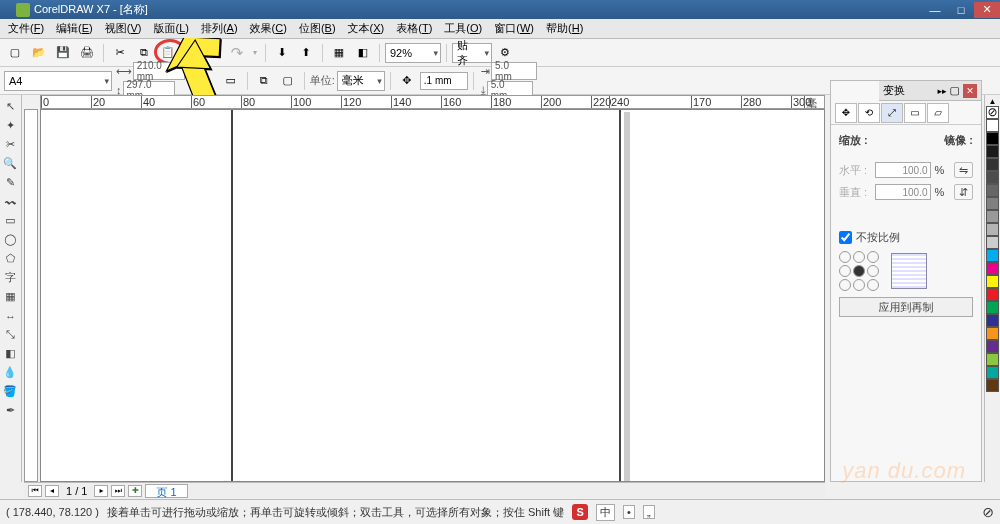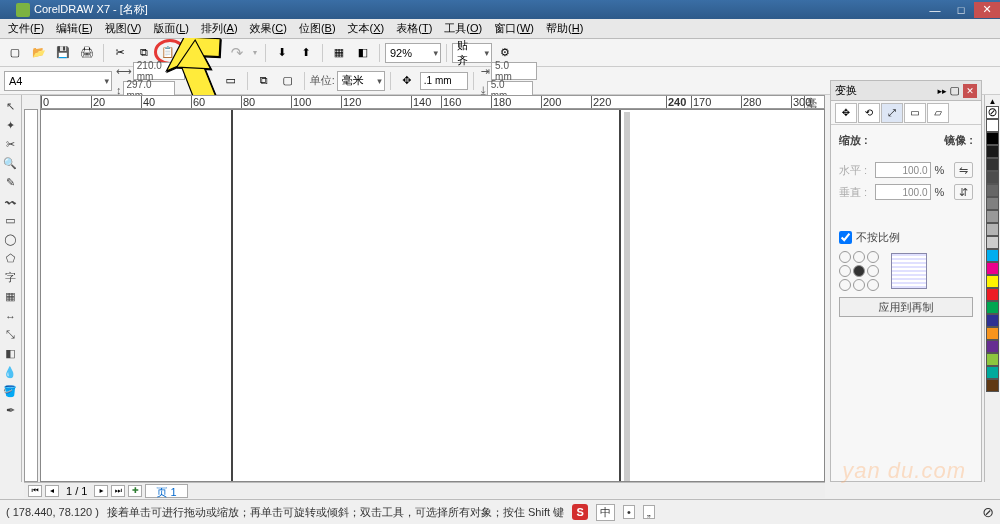--- a/index.html
+++ b/index.html
@@ -44,21 +44,21 @@
 
 .toolbox { position:absolute; top:95px; left:0; width:22px; bottom:42px; background:#f0f0f0; border-right:1px solid #bbb; display:flex; flex-direction:column; gap:1px; padding-top:2px; align-items:center; }
 .toolbox .tb { width:18px; height:18px; display:flex; align-items:center; justify-content:center; font-size:11px; color:#444; border:1px solid transparent; }
 
 
 .colorstrip { position:absolute; top:95px; right:0; width:16px; bottom:42px; background:#f0f0f0; border-left:1px solid #bbb; display:flex; flex-direction:column; align-items:center; padding-top:2px; gap:0; }
 .colorstrip .sw { width:13px; height:13px; border:1px solid #555; }
 
 
 .docker { position:absolute; top:80px; right:18px; width:152px; bottom:42px; background:#f7f7f7; border:1px solid #bbb; display:flex; flex-direction:column; }
-.docker-hd { height:20px; background:#e4e4e4; border-bottom:1px solid #bbb; display:flex; align-items:center; justify-content:space-between; padding:0 4px; font-size:11px; }
+.docker-hd { height:20px; background:#e4e4e4; border-bottom:1px solid #bbb; display:flex; align-items:center; justify-content:space-between; padding:0 4px; font-size:11px;margin-left:48px; }
 .docker-hd .x { width:14px; height:14px; background:#c75050; color:#fff; display:inline-flex; align-items:center; justify-content:center; font-size:9px; }
 .docker-tabs { height:24px; display:flex; align-items:center; gap:1px; padding:2px 4px; border-bottom:1px solid #ccc; }
 .docker-tabs .dt { width:22px; height:20px; border:1px solid #bbb; background:#fff; display:inline-flex; align-items:center; justify-content:center; font-size:10px; }
 .docker-body { padding:8px 8px; flex:1; font-size:11px; color:#444; }
 .docker-body .row { display:flex; align-items:center; gap:4px; margin-bottom:6px; }
 .docker-body input[type=text] { width:56px; height:16px; border:1px solid #aaa; font-size:10px; padding:0 2px; background:#fff; color:#888; text-align:right; }
 .docker-body .btn { height:20px; border:1px solid #aaa; background:#f0f0f0; display:flex; align-items:center; justify-content:center; margin-top:4px; }
 .anchor { display:inline-grid; grid-template-columns:repeat(3,12px); grid-template-rows:repeat(3,12px); gap:2px; }
 .anchor span { border:1px solid #999; border-radius:50%; }
 .anchor .sel { background:#333; }
@@ -196,26 +196,26 @@
 </div>
 
 <div class="hruler" id="hruler">
     <div class="tick" style="left: 0px;">0</div>
     <div class="tick" style="left: 50px;">20</div>
     <div class="tick" style="left: 100px;">40</div>
     <div class="tick" style="left: 150px;">60</div>
     <div class="tick" style="left: 200px;">80</div>
     <div class="tick" style="left: 250px;">100</div>
     <div class="tick" style="left: 300px;">120</div>
-    <div class="tick" style="left: 370px;">140</div>
+    <div class="tick" style="left: 350px;">140</div>
     <div class="tick" style="left: 400px;">160</div>
     <div class="tick" style="left: 450px;">180</div>
     <div class="tick" style="left: 500px;">200</div>
     <div class="tick" style="left: 550px;">220</div>
-    <div class="tick" style="left: 625px; font-weight: bold;">240</div>
+    <div class="tick" style="left: 568px;">240</div>
     <div class="tick" style="left: 650px;">170</div>
     <div class="tick" style="left: 700px;">280</div>
     <div class="tick" style="left: 750px;">300</div>
     <div class="tick" style="left: 763px;">毫米</div>
   </div>
 
 <div class="vruler"></div>
 
 <div class="canvas-area">
   <div class="page"></div>

